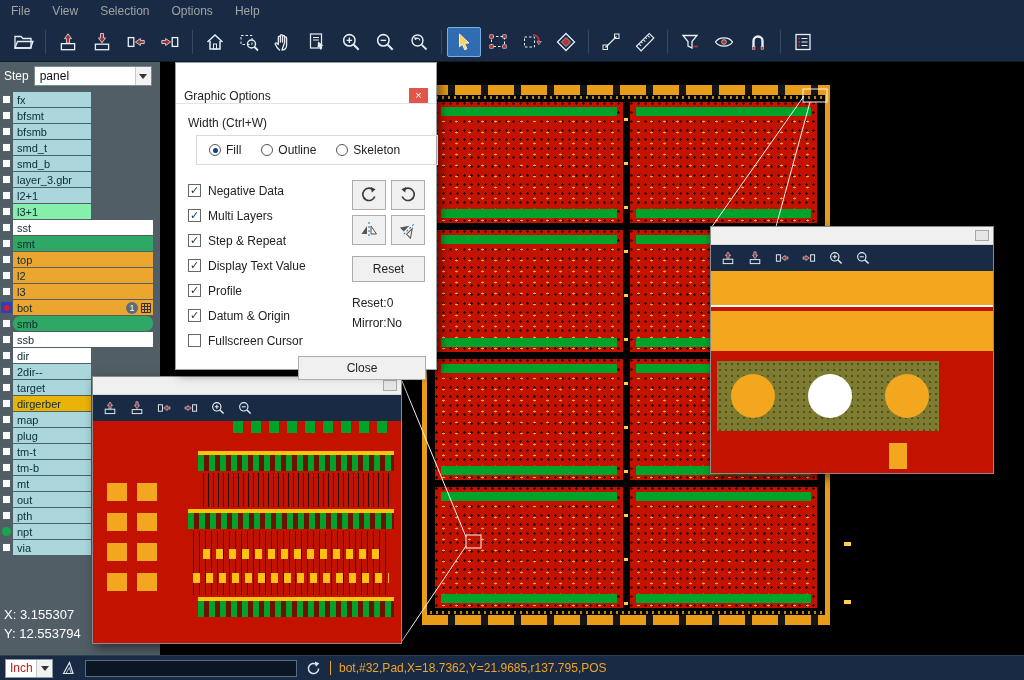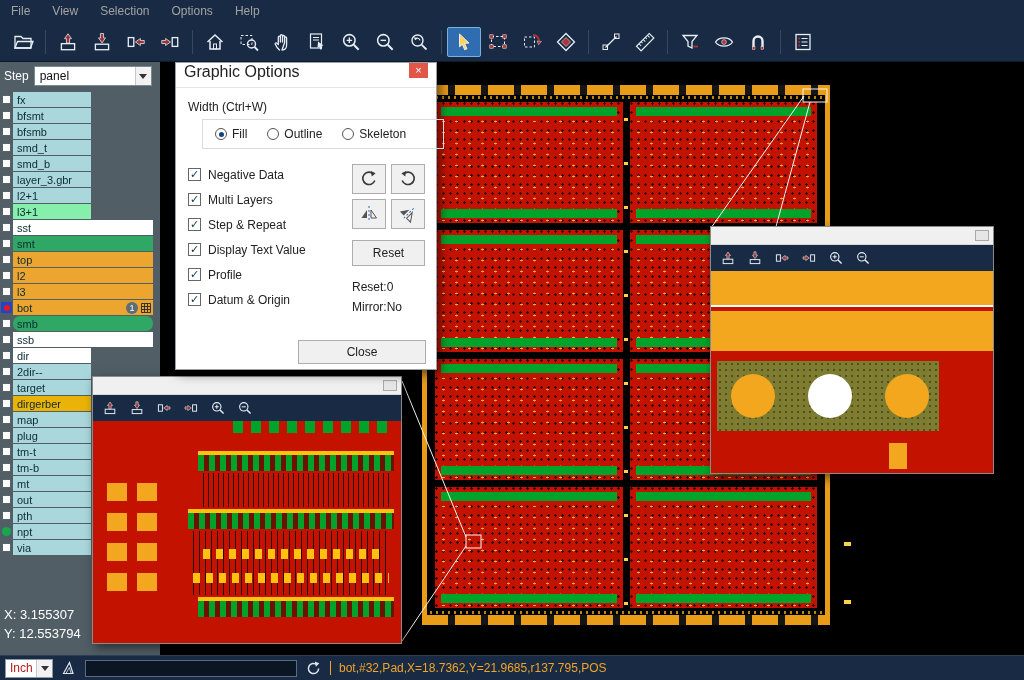--- a/index.html
+++ b/index.html
@@ -50,26 +50,26 @@
   .board::before { top:5px; } .board::after { bottom:5px; }
   .tex { position:absolute; inset:0; background-image:radial-gradient(#ffc83c 1px,transparent 1.3px),radial-gradient(rgba(0,0,0,.85) 1px,transparent 1.3px); background-size:13px 11px,7px 9px; background-position:2px 3px,5px 6px; opacity:.85; }
   .center-ticks { position:absolute; left:50%; top:20px; bottom:20px; width:4px; margin-left:-2px; background:repeating-linear-gradient(0deg,#ffd24a 0 3px,transparent 3px 44px); }
   .cmark { position:absolute; background:#ffd24a; width:7px; height:4px; }
 
   
   .overlay { position:absolute; left:0; top:0; z-index:8; pointer-events:none; }
 
   
   .dialog { position:absolute; left:175px; top:62px; width:262px; height:308px; background:#fff; border:1px solid #98a0a8; box-shadow:3px 4px 10px rgba(0,0,0,.55); z-index:15; font-size:12px; color:#222; }
-  .dlg-title { height:25px; display:flex; align-items:flex-start; padding:0 8px; border-bottom:1px solid #e4e4e4; font-size:16px; }
+  .dlg-title { height:25px; display:flex; align-items:flex-end; padding:0 8px; border-bottom:1px solid #e4e4e4; font-size:12px;margin-top:16px; }
   .dlg-close { margin-left:auto; width:19px; height:15px; background:#e25549; color:#fff; display:flex; align-items:center; justify-content:center; font-size:11px; line-height:1; cursor:default; }
   .dlg-close::before { content:'×'; }
   .dlg-body { position:relative; height:282px; }
   .w-label { position:absolute; left:12px; top:12px; }
-  .radio-box { position:absolute; left:26px; top:31px; width:242px; height:30px; border:1px solid #dadada; display:flex; align-items:center; gap:20px; padding-left:12px; }
+  .radio-box { position:absolute; left:20px; top:31px; width:242px; height:30px; border:1px solid #dadada; display:flex; align-items:center; gap:20px; padding-left:12px; }
   .radio-item { display:flex; align-items:center; gap:5px; }
   .radio { width:12px; height:12px; border:1px solid #555; border-radius:50%; background:#fff; position:relative; flex:none; }
   .radio.sel::after { content:''; position:absolute; inset:2.5px; background:#14407e; border-radius:50%; }
   .check-col { position:absolute; left:12px; top:74px; }
   .chk-row { height:25px; display:flex; align-items:center; gap:7px; }
   .chkbox { width:13px; height:13px; border:1px solid #666; background:#fff; display:flex; align-items:center; justify-content:center; font-size:11px; color:#16324a; flex:none; }
   .chkbox.on::after { content:'✓'; }
   .xform { position:absolute; left:176px; top:76px; display:grid; grid-template-columns:34px 34px; grid-auto-rows:30px; gap:5px; }
   .xbtn { background:#f0f0f0; border:1px solid #adadad; display:flex; align-items:center; justify-content:center; }
   .reset-btn { position:absolute; left:176px; top:152px; width:73px; height:26px; background:#f0f0f0; border:1px solid #adadad; display:flex; align-items:center; justify-content:center; }
@@ -724,20 +724,24 @@
           <span>Display Text Value</span>
         </div>
         <div class="chk-row">
           <span class="chkbox on"></span>
           <span>Profile</span>
         </div>
         <div class="chk-row">
           <span class="chkbox on"></span>
           <span>Datum &amp; Origin</span>
         </div>
+        <div class="chk-row">
+          <span class="chkbox"></span>
+          <span>Fullscreen Cursor</span>
+        </div>
       </div>
     <div class="xform">
       <div class="xbtn">
           <svg width="20" height="20">
             <path d="M15.8 11.5 A6.2 6.2 0 1 1 14.6 5.2" fill="none" stroke="#3a3a3a" stroke-width="1.6"></path>
             <path d="M11.8 2 L16.6 4.2 L12.8 7.6 Z" fill="#3a3a3a"></path>
           </svg>
         </div>
       <div class="xbtn">
           <svg width="20" height="20">

